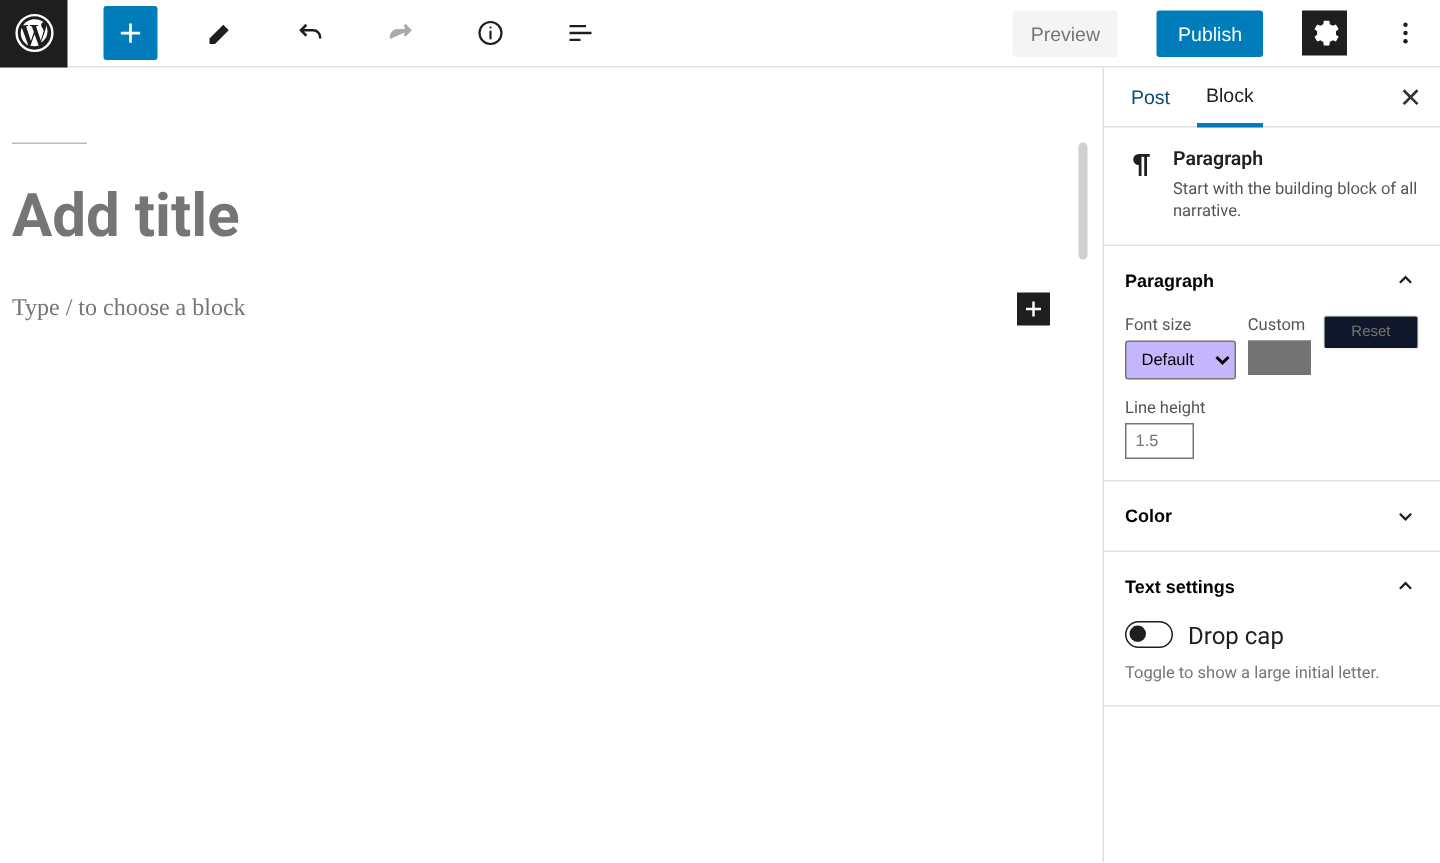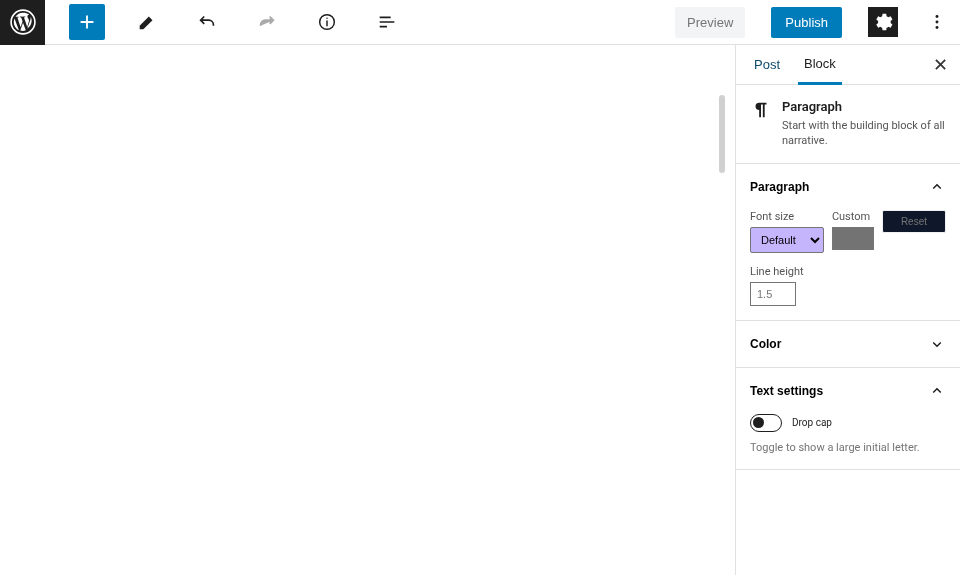--- a/index.html
+++ b/index.html
@@ -56,21 +56,21 @@
 .field { display: flex; flex-direction: column; flex: 1; }
 .field-label { font-size: 11px; color: #555; margin-bottom: 4px; }
 .select { border: 1px solid #757575; padding: 5px 6px; font-size: 11px; background: #c4b5fd; border-radius: 2px; cursor: pointer; }
 .custom-input { border: 1px solid #757575; width: 42px; padding: 5px 4px; font-size: 10px; text-align: right; background: #737373; }
 .reset-btn { background: #0f172a; border: 1px solid #f0f0f0; color: #757575; padding: 5px 18px; font-size: 10px; cursor: pointer; border-radius: 2px; }
 .lh-input { border: 1px solid #757575; width: 46px; padding: 5px 6px; font-size: 11px; background: #fff; color: #999; }
 
 .toggle-row { display: flex; align-items: center; gap: 10px; margin-bottom: 8px; }
 .toggle { width: 32px; height: 18px; border: 1.5px solid #1e1e1e; border-radius: 10px; position: relative; background: #fff; cursor: pointer; }
 .toggle::after { content: ""; position: absolute; left: 2px; top: 2px; width: 11px; height: 11px; background: #1e1e1e; border-radius: 50%; }
-.toggle-label { font-size: 10px; }
+.toggle-label { font-size: 16px; }
 .help-text { font-size: 11px; color: #757575; line-height: 1.4; }
 </style>
 </head>
 <body>
 
 <div class="top-bar">
   <div class="wp-logo">
     <svg viewBox="0 0 24 24">
         <circle cx="12" cy="12" r="11" fill="none" stroke="#fff" stroke-width="1.5"></circle>
         <path fill="#fff" d="M3.5 12c0-1.2.3-2.3.7-3.3l4 11C5.6 18.3 3.5 15.4 3.5 12zm14.2-.4c0-1.1-.4-1.9-.7-2.5-.5-.7-.9-1.4-.9-2.1 0-.8.6-1.6 1.5-1.6h.1C16.2 4 14.2 3.5 12 3.5c-2.9 0-5.5 1.5-7 3.7h.5c.9 0 2.2-.1 2.2-.1.4 0 .5.6 0 .7 0 0-.4.1-.9.1l3 9 1.8-5.5-1.3-3.6c-.5 0-.9-.1-.9-.1-.4 0-.4-.7 0-.7 0 0 1.4.1 2.2.1.9 0 2.2-.1 2.2-.1.4 0 .5.6 0 .7 0 0-.4.1-.9.1l3 8.9.8-2.8c.4-1.1.6-2 .6-2.7zM12 12.7l-2.5 7.2c.7.2 1.5.3 2.3.3 1 0 1.9-.2 2.8-.5L12 12.7zm7.1-4.7c0 .8-.2 1.7-.6 2.8l-2.5 7.1c2.4-1.4 4-4 4-7 0-1.4-.4-2.7-1-3.9l.1 1z"></path>
@@ -121,20 +121,32 @@
     <svg viewBox="0 0 24 24">
         <circle cx="12" cy="6" r="1.6"></circle>
         <circle cx="12" cy="12" r="1.6"></circle>
         <circle cx="12" cy="18" r="1.6"></circle>
       </svg>
   </button>
 </div>
 
 <div class="main-area">
   <div class="editor">
+    <div class="editor-inner">
+      <hr class="title-hr">
+      <input class="title-input" type="text" placeholder="Add title" style="">
+      <div class="block-placeholder">
+        <input class="block-text" type="text" placeholder="Type / to choose a block" style="">
+        <button class="block-plus">
+          <svg viewBox="0 0 24 24">
+              <path d="M11 6h2v5h5v2h-5v5h-2v-5H6v-2h5z"></path>
+            </svg>
+        </button>
+      </div>
+    </div>
     <div class="scroll-indicator"></div>
   </div>
 
   <div class="sidebar">
     <div class="tabs">
       <button class="tab">Post</button>
       <button class="tab active">Block</button>
       <button class="close-x">✕</button>
     </div>
 

